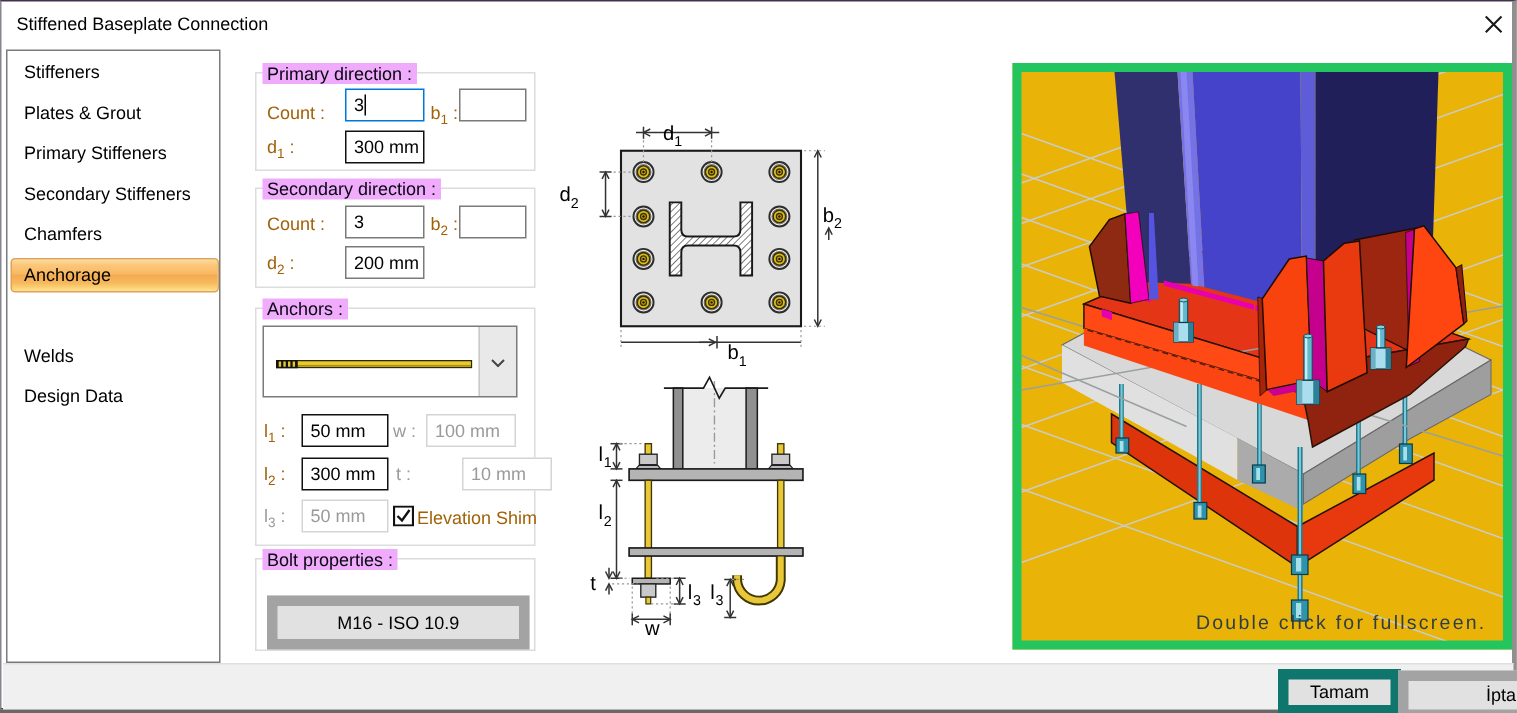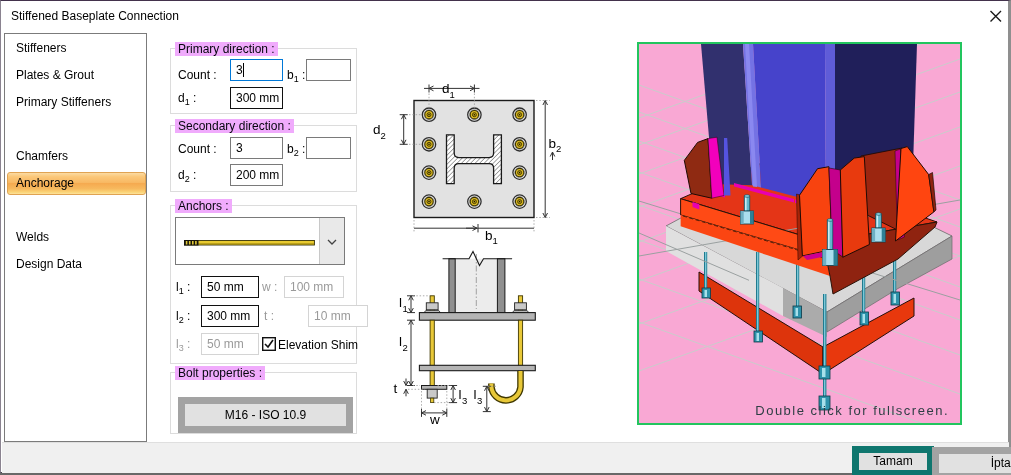--- a/index.html
+++ b/index.html
@@ -6,44 +6,45 @@
 body{width:1011px;height:475px;overflow:hidden;font-family:"Liberation Sans",sans-serif;background:#686868;}
 #dlg{position:absolute;left:0;top:0;width:1007px;height:471px;background:#fff;border-top:1px solid #43324c;border-left:1px solid #8a8390;border-right:3px solid #8f8f8f;border-bottom:1px solid #47424c;}
 .abs{position:absolute;}
 #title{left:10px;top:8px;font-size:12px;color:#000;}
 #closex{left:984px;top:6px;width:20px;height:20px;}
 #listbox{left:3px;top:32px;width:141px;height:407px;border:1px solid #7b7b7b;background:#fff;}
 .li{position:absolute;left:11px;font-size:12px;color:#000;height:27px;line-height:27px;white-space:nowrap;}
 #hl{position:absolute;left:2px;top:138px;width:137px;height:21px;border:1px solid #e0a352;border-radius:3px;background:linear-gradient(180deg,#fbdbA3 0%,#fbc778 18%,#f8b964 45%,#f5aa50 50%,#f7b95e 75%,#fbd67a 92%,#fde29d 100%);}
 .grp{position:absolute;border:1px solid #dcdcdc;background:#fff;}
 .grplab{position:absolute;font-size:12px;color:#06060e;background:#f0abfc;padding:0 3px;white-space:nowrap;text-align:right;}
-.lab{position:absolute;font-size:12px;color:#000000;white-space:nowrap;}
+.lab{position:absolute;font-size:12px;color:#a16207;white-space:nowrap;}
 .lab sub{font-size:9px;}
 .gray{color:#9a9a9a;}
 .inp{position:absolute;background:#fff;border:1px solid #7a7a7a;font-size:12px;color:#000;line-height:20px;padding-left:5px;white-space:nowrap;}
 .inpb{border:1px solid #101010;}
 .inpd{border:1px solid #d4d4d4;color:#9a9a9a;}
 .btn{position:absolute;background:#e1e1e1;border:7px solid #a3a3a3;font-size:12px;color:#000;text-align:center;}
 #footer{left:1px;top:441px;width:1007px;height:30px;background:#f0f0f0;border-top:1px solid #dfdfdf;}
-#view3d{left:636px;top:41px;width:321px;height:379px;border:2px solid #22c55e;background:#f9a8d4;}
+#view3d{left:674px;top:41px;width:321px;height:379px;border:6px solid #22c55e;background:#eab308;}
 #fstext{position:absolute;right:11px;bottom:5px;font-size:13px;letter-spacing:1.5px;color:#2e3e44;}
 </style>
 </head>
 <body>
 <div id="dlg">
   <div class="abs" id="title">Stiffened Baseplate Connection</div>
   <svg class="abs" id="closex" viewBox="0 0 20 20">
       <path d="M5.5 4 L16 14.5 M16 4 L5.5 14.5" stroke="#1a1a1a" stroke-width="1.4" fill="none"></path>
     </svg>
 
   <div class="abs" id="listbox">
     <div id="hl"></div>
     <div class="li" style="top:1px;">Stiffeners</div>
     <div class="li" style="top:28px;">Plates &amp; Grout</div>
     <div class="li" style="top:55px;">Primary Stiffeners</div>
+    <div class="li" style="top:82px;">Secondary Stiffeners</div>
     <div class="li" style="top:109px;">Chamfers</div>
     <div class="li" style="top:136px;">Anchorage</div>
     <div class="li" style="top:190px;">Welds</div>
     <div class="li" style="top:217px;">Design Data</div>
   </div>
 
   <div class="grp" style="left:169px;top:47px;width:185px;height:64px;"></div>
   <div class="grplab" style="left:174px;top:41px;">Primary direction :</div>
   <div class="lab" style="left:177px;top:67px;">Count :</div>
   <div class="inp" style="left:229px;top:58px;width:46px;height:20px;border:1px solid #0078d7;">3<span style="border-left:1px solid #000;"></span></div>

